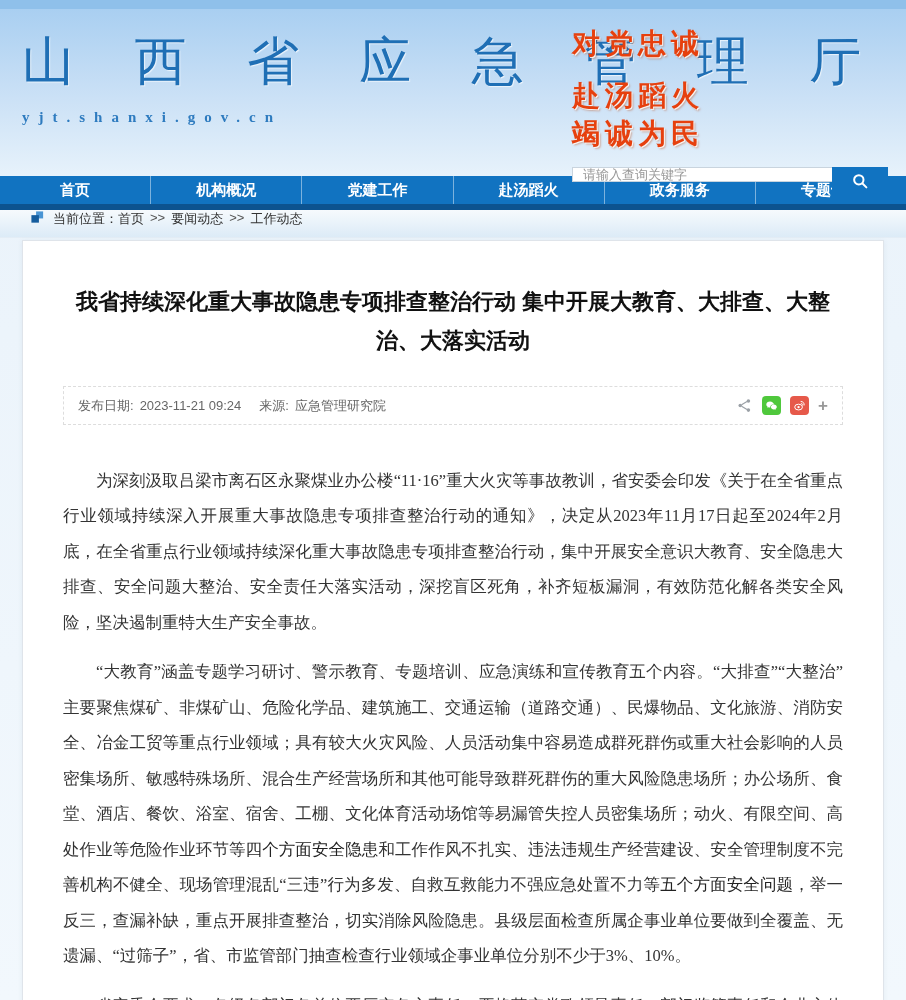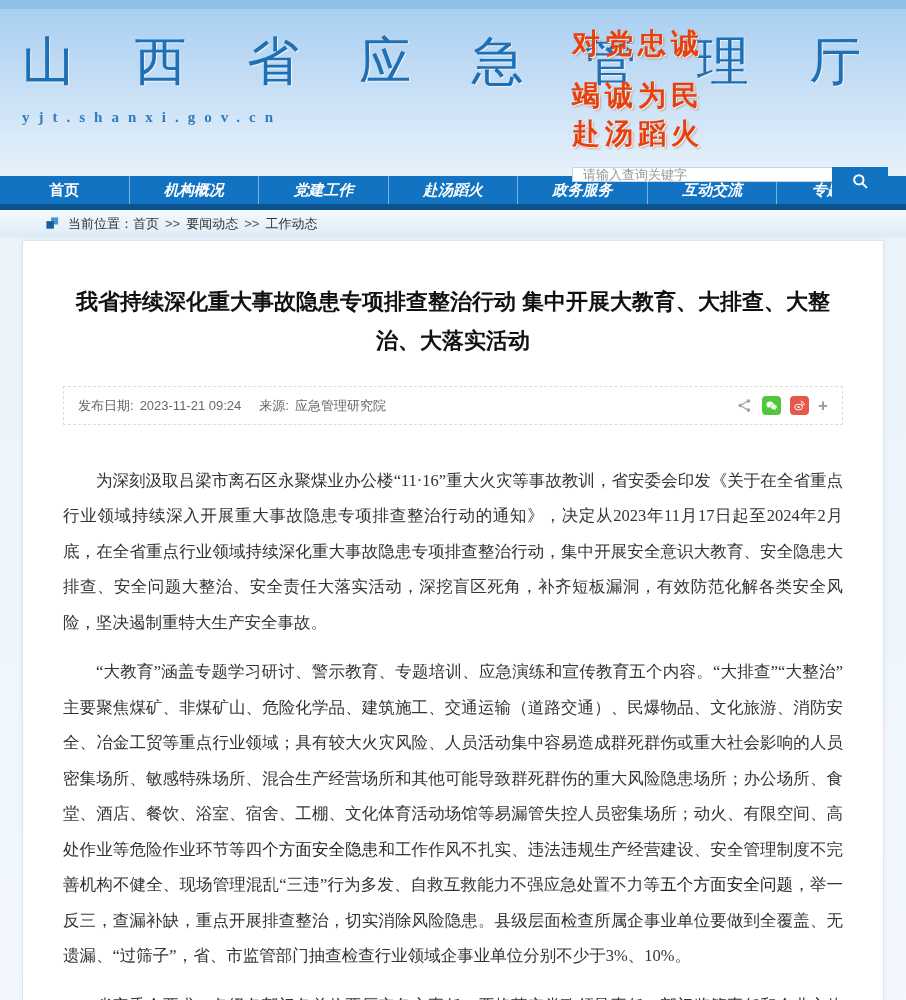--- a/index.html
+++ b/index.html
@@ -46,26 +46,26 @@
     width:56px; height:31px; background:#1173c1; border:none; cursor:pointer;
     display:flex; align-items:center; justify-content:center;
   }
 
   
   .nav { display:flex; height:28px; background:#1173c1; }
   .nav-item {
     flex:1; display:flex; align-items:center; justify-content:center;
     color:#fff; font-size:15px; font-weight:bold; cursor:pointer; white-space:nowrap;
   }
-  .nav-item + .nav-item { border-left:1px solid rgba(255,255,255,.45);font-style:italic; }
+  .nav-item + .nav-item { border-left:1px solid rgba(255,255,255,.45); }
   .nav-underline { height:6px; background:#0c5390; }
 
   
   .crumb-bar {
-    height:28px; display:flex; align-items:center; padding-left:45px;
+    height:28px; display:flex; padding-left:30px;
     background:linear-gradient(180deg,#f6fafd 0%,#dcebf7 100%);
     border-bottom:1px solid #e3edf6;
   }
   .crumb-bar, .crumb-bar a { font-size:13px; color:#333; text-decoration:none; }
   .crumb-icon { width:15px; height:15px; margin-right:8px; flex:0 0 auto; }
   .crumb-sep { margin:0 6px; color:#555; }
   .crumb-link { cursor:pointer; }
 
   
   .content-wrap { padding:2px 22px 0; }
@@ -113,22 +113,22 @@
 <div class="header">
   <div class="brand">
     <div class="brand-title">山 西 省 应 急 管 理 厅</div>
     <div class="brand-url">yjt.shanxi.gov.cn</div>
   </div>
   <div class="header-right">
     <div class="slogan-line">
       <span>对党忠诚</span>
     </div>
     <div class="slogan-line">
+      <span>赴汤蹈火</span>
       <span>竭诚为民</span>
-      <span>赴汤蹈火</span>
     </div>
     <div class="search-row">
       <input class="search-input" type="text" placeholder="请输入查询关键字" style="">
       <button class="search-btn">
         <span>
           <svg width="18" height="18" viewBox="0 0 20 20" fill="none" stroke="#fff" stroke-width="2.2" stroke-linecap="round">
             <circle cx="8.7" cy="8.7" r="5.2"></circle>
               <path d="M12.8 12.8l4.3 4.3"></path>
           </svg>
         </span>
@@ -136,21 +136,20 @@
     </div>
   </div>
 </div>
 
 <div class="nav">
   <div class="nav-item">首页</div>
   <div class="nav-item">机构概况</div>
   <div class="nav-item">党建工作</div>
   <div class="nav-item">赴汤蹈火</div>
   <div class="nav-item">政务服务</div>
-  <div class="nav-item">互动交流</div>
   <div class="nav-item">专题专栏</div>
 </div>
 <div class="nav-underline"></div>
 
 <div class="crumb-bar">
   <span class="crumb-icon">
     <svg width="15" height="15" viewBox="0 0 16 16">
       <rect x="6.5" y="1.5" width="7.5" height="7.5" fill="#4a95d4"></rect>
       <rect x="1.5" y="5.5" width="8" height="8" fill="#155d9e"></rect>
     </svg>

